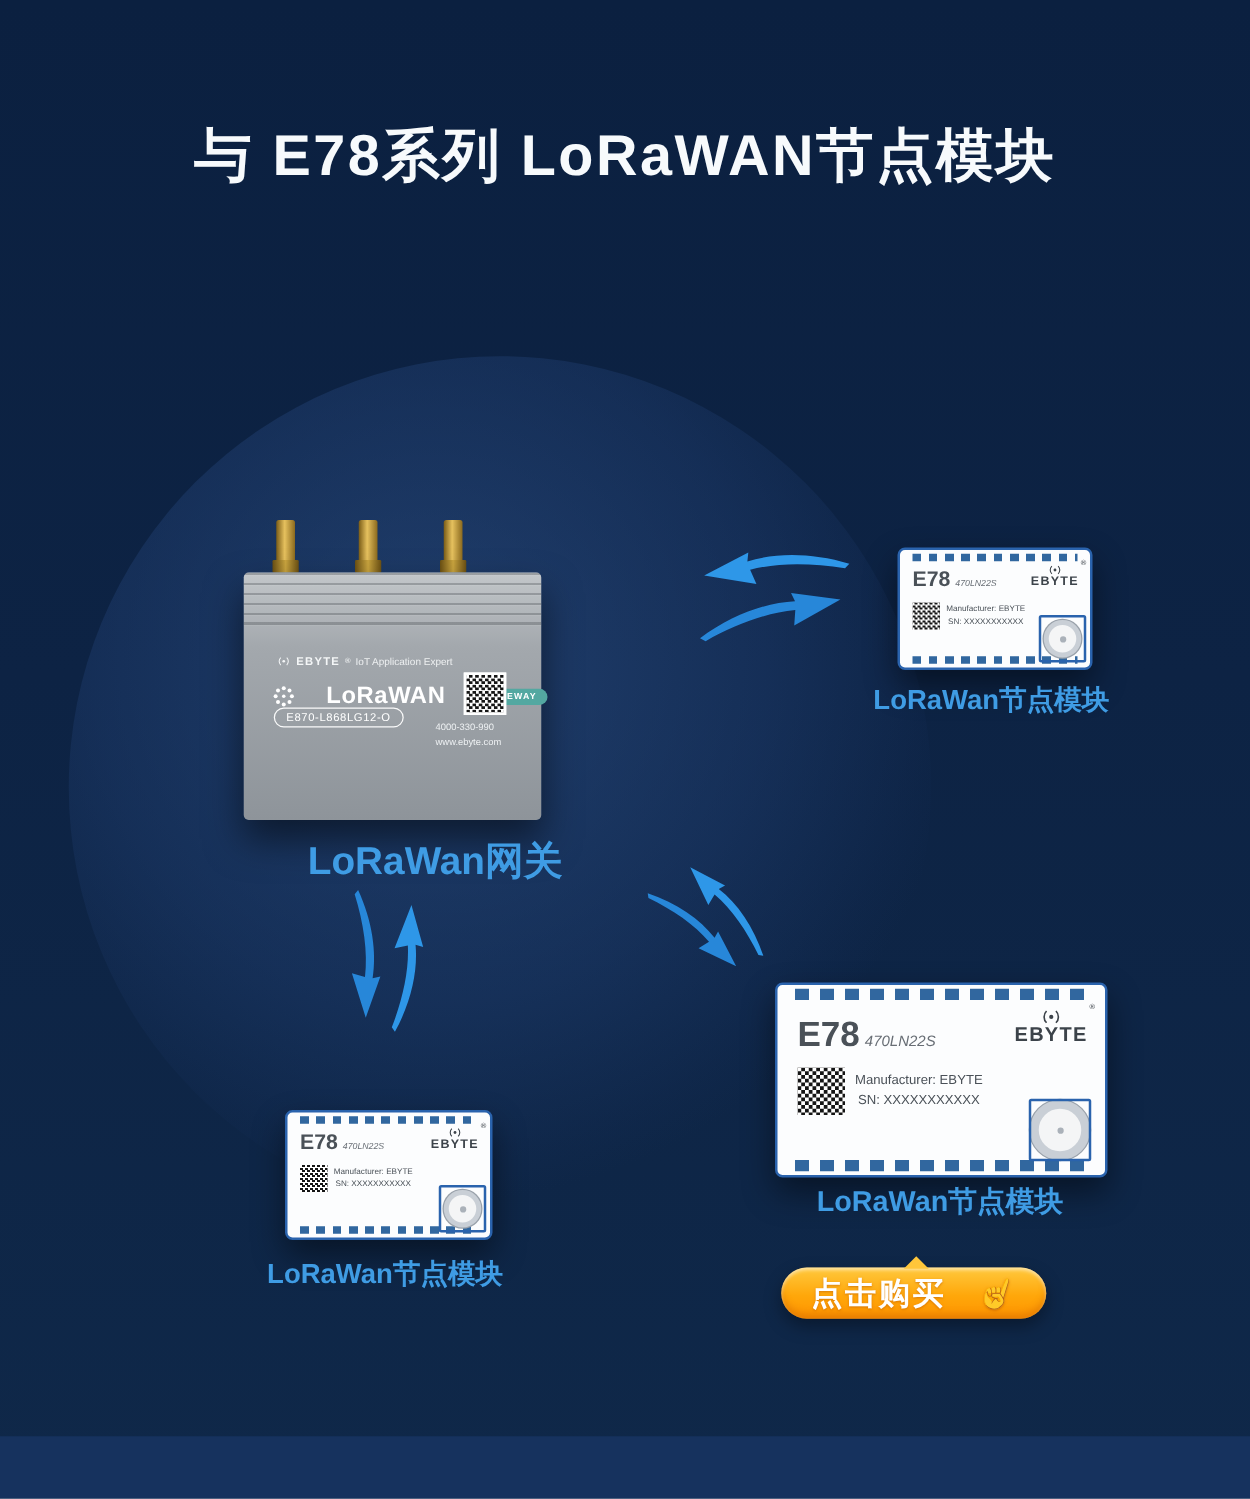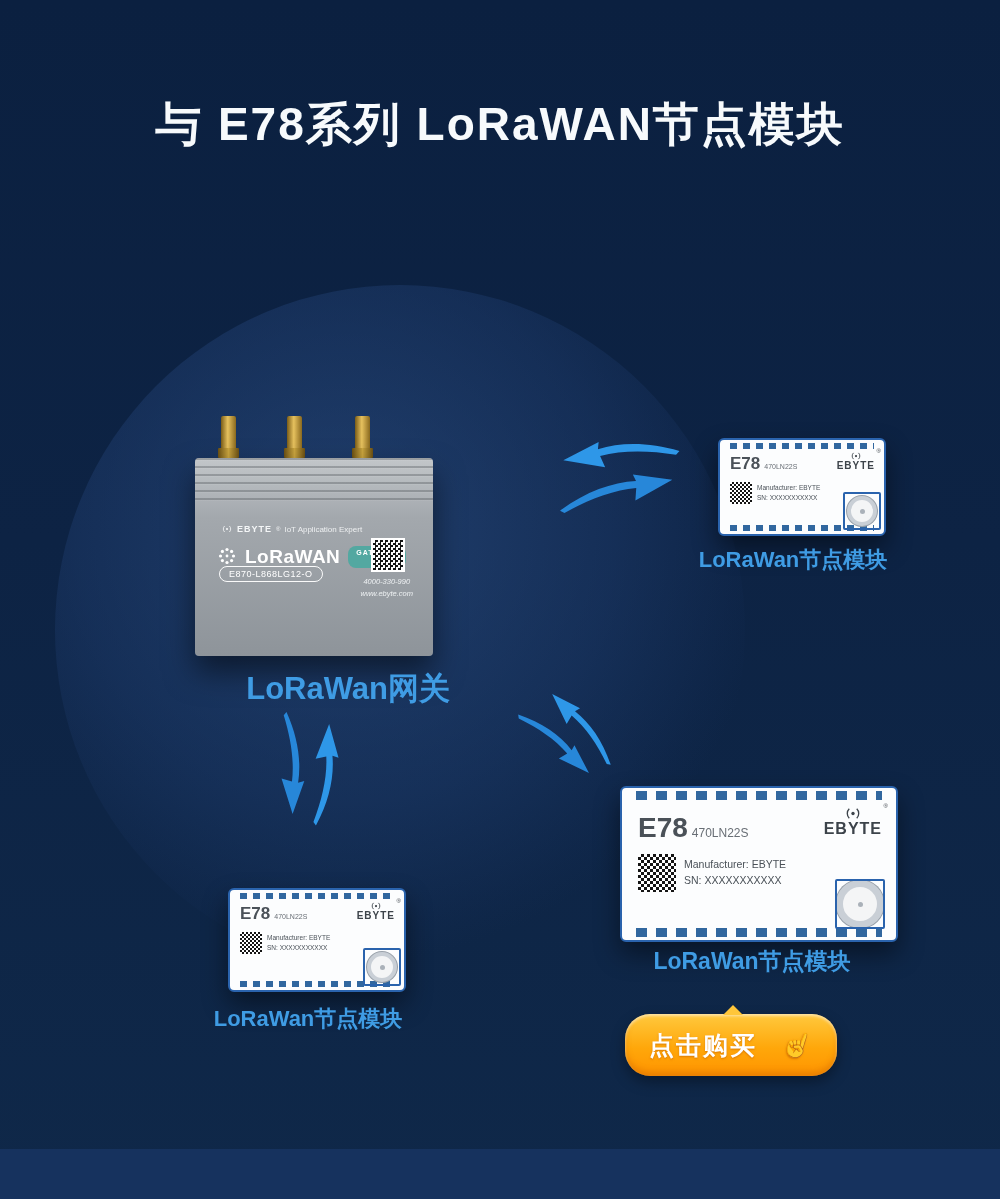--- a/index.html
+++ b/index.html
@@ -29,79 +29,79 @@
   .gw-body{position:absolute;left:0;top:44px;width:238px;height:198px;border-radius:4px;
            background:linear-gradient(180deg,#c3c7ca 0%,#a3a8ad 30%,#8e949a 100%);
            box-shadow:0 16px 30px rgba(0,0,0,.5);}
   .gw-grooves{position:absolute;top:0;left:0;right:0;height:46px;border-radius:4px 4px 0 0;
            background:repeating-linear-gradient(180deg, rgba(60,65,70,.30) 0 2px, rgba(255,255,255,.06) 2px 3px, transparent 3px 8px);}
   .gw-brandline{position:absolute;top:66px;left:26px;display:flex;align-items:center;gap:4px;
            color:#f4f6f7;font-size:8px;}
   .gw-brandline b{font-size:9px;letter-spacing:1px;}
   .gw-brandline sup{font-size:6px;}
   .gw-tag{opacity:.92;margin-left:0;}
-  .gw-prodrow{position:absolute;top:88px;left:22px;display:flex;gap:8px;}
+  .gw-prodrow{position:absolute;top:88px;left:22px;display:flex;align-items:center;gap:24px;}
   .gw-prod{color:#fff;font-size:19px;font-weight:700;letter-spacing:.5px;}
   .gw-badge{background:#53a8a1;color:#fff;font-size:7px;font-weight:700;letter-spacing:1px;
            padding:3px 8px;border-radius:8px;}
   .qr{background-color:#fff;background-image:conic-gradient(#151515 25%, transparent 0 50%, #151515 0 75%, transparent 0);}
   .qr-gw{position:absolute;top:80px;right:28px;width:30px;height:30px;background-size:5px 5px;border:2px solid #fff;}
   .gw-model{position:absolute;top:108px;left:24px;color:#fff;font-size:9px;letter-spacing:.5px;
            border:1px solid rgba(255,255,255,.95);border-radius:9px;padding:2px 9px;}
-  .gw-contact{position:absolute;top:118px;right:20px;color:#eef1f3;font-size:7.5px;line-height:1.6;text-align:center;font-style:italic;}
+  .gw-contact{position:absolute;top:118px;right:32px;color:#eef1f3;font-size:7.5px;line-height:1.6;text-align:left;}
   .gw-terminal{position:absolute;left:-16px;top:138px;width:26px;height:46px;z-index:-1;
            background:#15693a;border:1px solid #0c4a24;border-radius:2px;padding-top:2px;}
   .gw-terminal i{display:block;width:16px;height:15px;margin:3px auto 0;background:#21984a;border-radius:1px;position:relative;}
   .gw-terminal i::after{content:"";position:absolute;left:5px;top:4px;width:6px;height:6px;background:#0b3a1e;border-radius:1px;}
   .gw-din{position:absolute;right:-9px;top:56px;width:11px;height:72px;background:#26292d;border-radius:2px;z-index:-1;}
 
   
   .module{position:absolute;background:#fcfdfe;border:2px solid #2a63ad;border-radius:6px;
-          box-shadow:0 12px 26px rgba(0,0,0,.45);padding-left:12px;}
+          box-shadow:0 12px 26px rgba(0,0,0,.45);}
   .pins{position:absolute;left:10px;right:10px;height:6px;
         background:repeating-linear-gradient(90deg,#31679f 0,#31679f 7px,transparent 7px,transparent 13px);}
   .pins-top{top:3px}.pins-bottom{bottom:3px}
   .module-lg .pins{height:9px;left:14px;right:14px;
         background:repeating-linear-gradient(90deg,#31679f 0,#31679f 11px,transparent 11px,transparent 20px);}
   .m-head{position:absolute;display:flex;align-items:baseline;}
   .module-sm .m-head{left:10px;top:14px;}
   .module-lg .m-head{left:16px;top:24px;}
   .m-name{font-weight:700;color:#4a5158;}
   .module-sm .m-name{font-size:17px}
   .module-lg .m-name{font-size:28px}
-  .m-model{color:#686e75;margin-left:4px;}
+  .m-model{color:#686e75;margin-left:4px;font-style:italic;}
   .module-sm .m-model{font-size:7px}
   .module-lg .m-model{font-size:12px}
   .m-brand{position:absolute;display:flex;flex-direction:column;align-items:center;line-height:1;}
   .module-sm .m-brand{right:9px;top:11px;}
   .module-lg .m-brand{right:14px;top:18px;}
   .m-brand b{color:#3c434a;font-weight:700;letter-spacing:1px;}
   .module-sm .m-brand b{font-size:10px}
   .module-lg .m-brand b{font-size:16px}
   .m-brand sup{position:absolute;right:-6px;top:-3px;font-size:6px;color:#3c434a;}
   .qr-m{position:absolute;}
   .module-sm .qr-m{left:10px;top:42px;width:22px;height:22px;background-size:4px 4px;}
   .module-lg .qr-m{left:16px;top:66px;width:38px;height:38px;background-size:6px 6px;}
-  .m-info{position:absolute;color:#4a5158;line-height:1.55;}
+  .m-info{position:absolute;color:#4a5158;line-height:1.55;text-align:center;}
   .module-sm .m-info{left:37px;top:43px;font-size:6.5px;}
   .module-lg .m-info{left:62px;top:68px;font-size:10.5px;}
   .rf{position:absolute;border-radius:50%;background:#f4f5f6;}
   .module-sm .rf{right:7px;bottom:8px;width:22px;height:22px;border:4px solid #c9cfd6;box-shadow:0 0 0 1px #99a1aa;}
   .module-lg .rf{right:12px;bottom:12px;width:34px;height:34px;border:7px solid #c9cfd6;box-shadow:0 0 0 1px #99a1aa;}
   .rf::before{content:"";position:absolute;inset:-8px;border:2px solid #2a63ad;border-radius:2px;}
   .rf::after{content:"";position:absolute;left:50%;top:50%;width:5px;height:5px;margin:-2.5px 0 0 -2.5px;
              border-radius:50%;background:#aab1b9;}
 
   
   .arrows{position:absolute;}
   .arw{fill:#2e97e8;}
   .arw2{fill:#2787d9;}
 
   
-  .buy-btn{position:absolute;left:625px;top:1014px;width:212px;height:62px;border:0;cursor:pointer;
+  .buy-btn{position:absolute;left:625px;top:1014px;width:212px;height:41px;border:0;cursor:pointer;
            border-radius:25px;background:linear-gradient(180deg,#ffc93e 0%,#ffa70a 55%,#ff9400 100%);
            box-shadow:0 6px 14px rgba(0,0,0,.35), inset 0 2px 3px rgba(255,255,255,.55), inset 0 -4px 6px rgba(205,100,0,.45);
            display:flex;align-items:center;justify-content:center;gap:25px;}
   .buy-btn .notch{position:absolute;top:-9px;left:98px;width:0;height:0;
            border-left:10px solid transparent;border-right:10px solid transparent;border-bottom:10px solid #ffc63a;}
   .buy-label{color:#fff;font-size:25px;font-weight:700;letter-spacing:2px;text-shadow:0 1px 2px rgba(190,90,0,.6);}
   .buy-hand{color:#fff;font-size:25px;transform:rotate(18deg);text-shadow:0 1px 2px rgba(190,90,0,.6);}
 
   .wifi{display:block;}
 </style>

